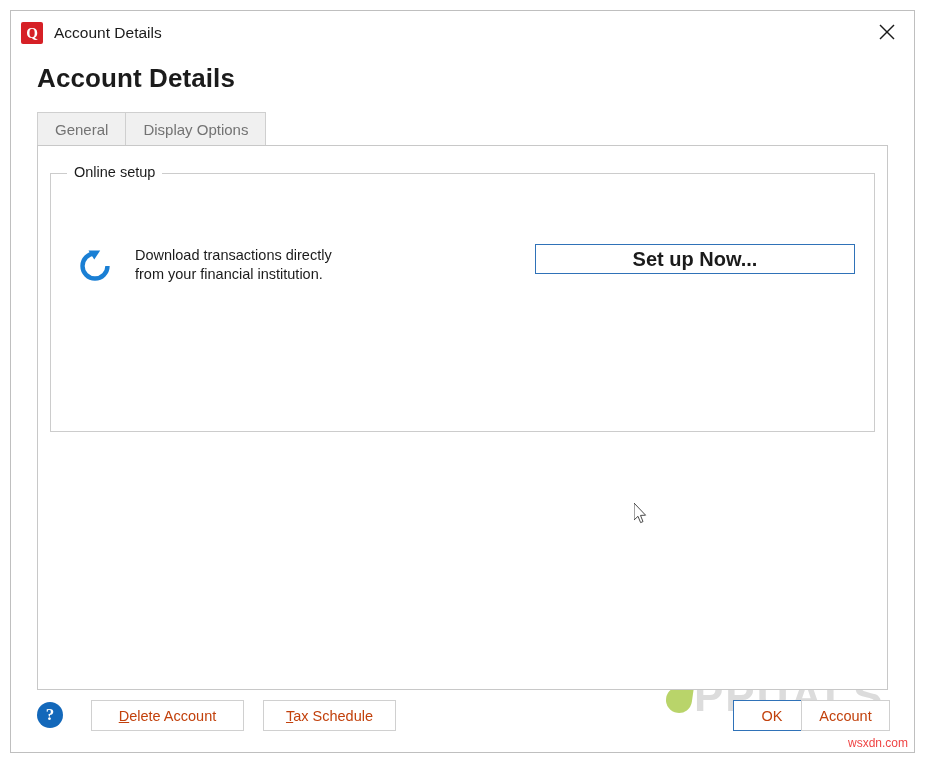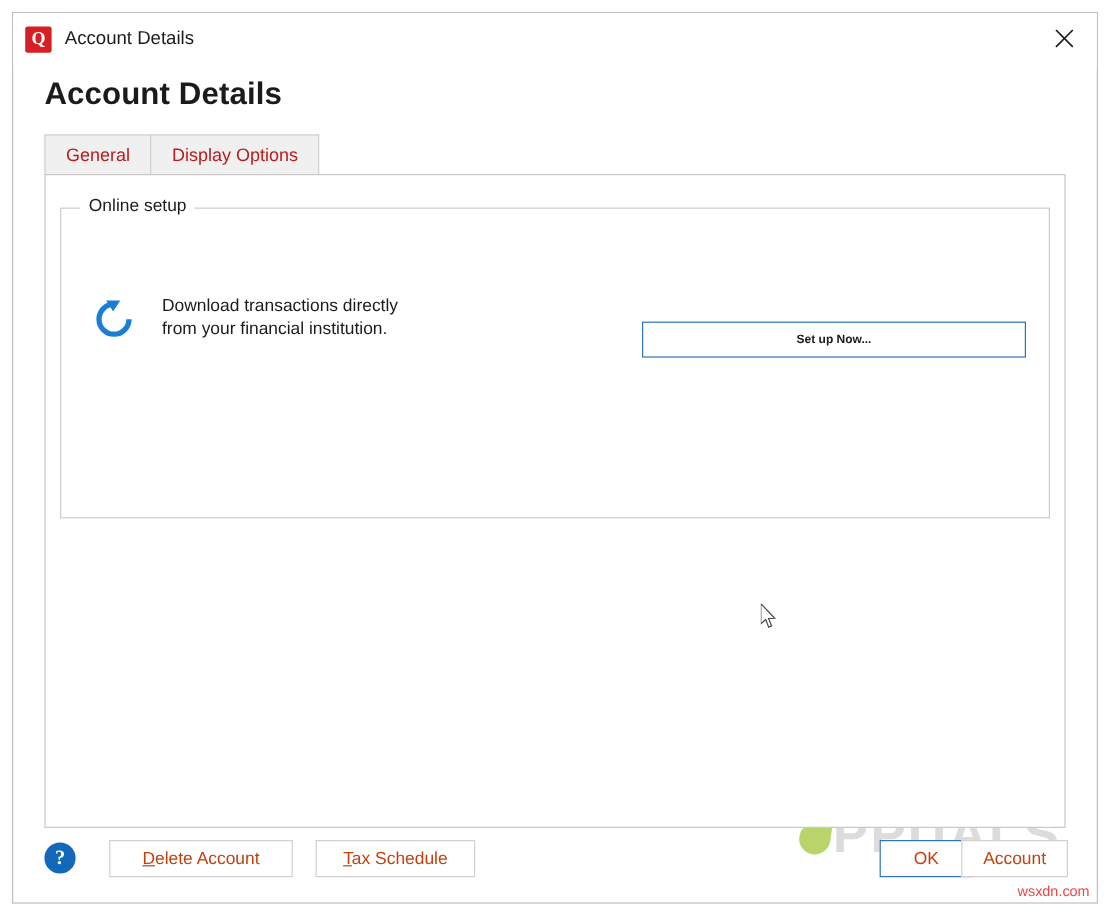--- a/index.html
+++ b/index.html
@@ -79,21 +79,21 @@
     margin: 16px 0 0 26px;
     height: 36px;
     display: flex;
     align-items: flex-end;
   }
   .tab {
     height: 34px;
     line-height: 34px;
     padding: 0 17px;
     font-size: 15px;
-    color: #b91c1c;
+    color: #737373;
     background: #f0f0f0;
     border: 1px solid #cfcfcf;
     border-bottom: none;
     margin-right: -1px;
     box-sizing: border-box;
     white-space: nowrap;
   }
   .tab.active {
     background: #ffffff;
     border: 1px solid #bdbdbd;
@@ -162,29 +162,28 @@
     padding-top: 2px;
   }
   .setup-btn {
     position: absolute;
     left: 466px;
     top: 0px;
     width: 320px;
     height: 30px;
     background: #ffffff;
     border: 1px solid #2f72b8;
-    font-size: 10px;
+    font-size: 20px;
     font-weight: bold;
     color: #1b1b1b;
     display: flex;
     align-items: center;
     justify-content: center;
     box-sizing: border-box;
     font-family: "Liberation Sans", sans-serif;
-    margin-top: 24px;
   }
 
   
   .cursor {
     position: absolute;
     left: 596px;
     top: 357px;
     width: 14px;
     height: 22px;
     pointer-events: none;

